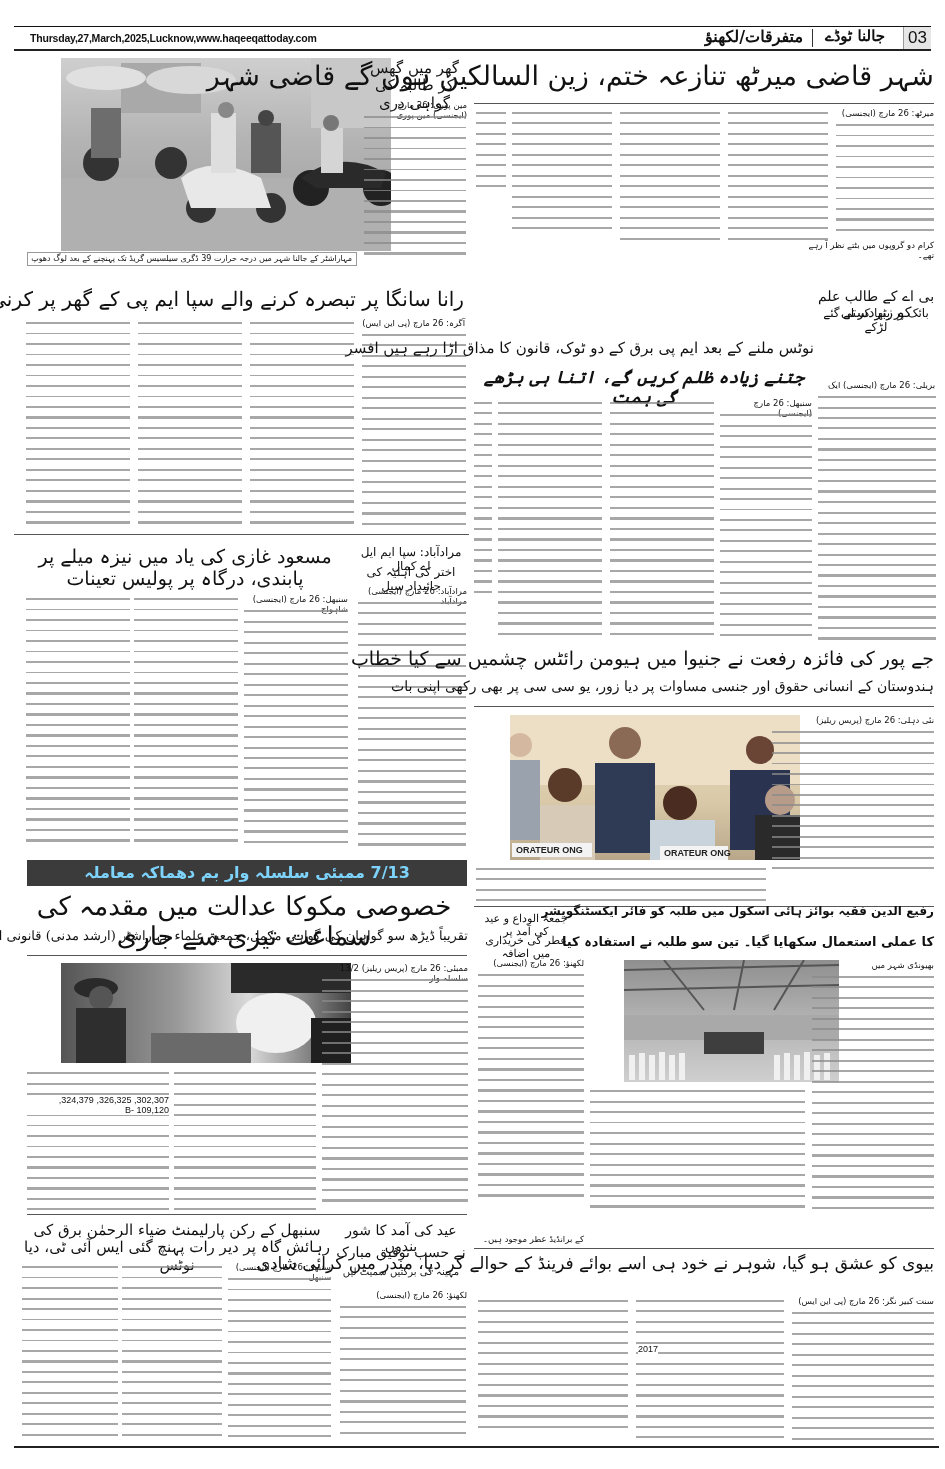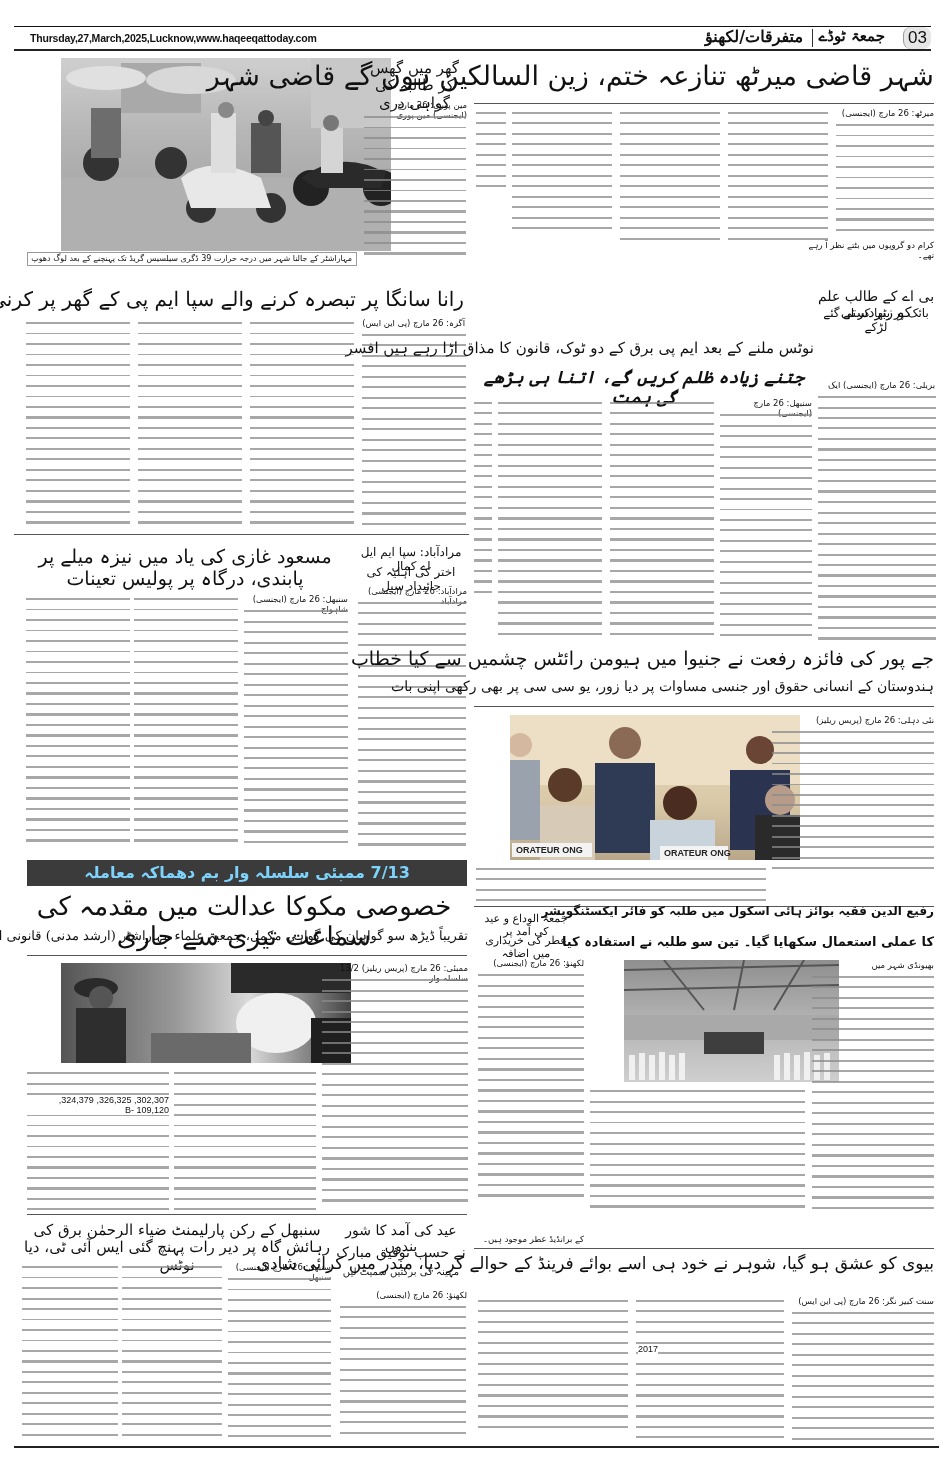--- a/index.html
+++ b/index.html
@@ -4,21 +4,21 @@
 <style>
   * { box-sizing: border-box; margin: 0; padding: 0; }
   body { width: 945px; height: 1469px; background: #fff; font-family: "DejaVu Sans", sans-serif; color: #111; position: relative; overflow: hidden; }
   .abs { position: absolute; }
   .topline { left: 14px; right: 14px; top: 26px; height: 1px; background: #111; }
   .mast { left: 14px; right: 14px; top: 27px; height: 22px; }
   .mast .date { position: absolute; left: 16px; top: 5px; font-family: "Liberation Sans", sans-serif; font-size: 10.5px; font-weight: bold; letter-spacing: -0.2px; }
   .mast .section { position: absolute; right: 128px; top: 0; font-family: "DejaVu Serif", serif; font-size: 16px; font-weight: bold; direction: rtl; }
   .mast .vbar { position: absolute; right: 118px; top: 2px; width: 1px; height: 18px; background: #333; }
   .mast .brand { position: absolute; right: 46px; top: 0; font-family: "DejaVu Serif", serif; font-size: 15px; font-weight: bold; direction: rtl; }
-  .mast .page { position: absolute; right: 0; top: 0; width: 28px; height: 22px; background: #e6e6e6; border-left: 1px solid #999; font-family: "Liberation Sans", sans-serif; font-size: 17px; text-align: center; line-height: 22px; border-radius: 8px; }
+  .mast .page { position: absolute; right: 0; top: 0; width: 28px; height: 22px; background: #e6e6e6; border-left: 1px solid #999; font-family: "Liberation Sans", sans-serif; font-size: 17px; text-align: center; line-height: 22px; }
   .subline { left: 14px; right: 14px; top: 49px; height: 2px; background: #222; }
   .rtl { direction: rtl; text-align: right; }
   .hd { font-family: "DejaVu Serif", serif; direction: rtl; text-align: center; color: #111; line-height: 1.15; }
   .hbig { font-size: 32px; font-weight: normal; }
   .hmed { font-size: 25px; }
   .hsm { font-size: 16px; }
   .hbold { font-family: "DejaVu Sans", sans-serif; font-weight: bold; }
   .text-block { background: repeating-linear-gradient(to bottom, transparent 0, transparent 4px, #8a8a8a 4px, #8a8a8a 6px, transparent 6px, transparent 10.5px); opacity: .75; }
   .photo { background: #bdbdbd; overflow: hidden; margin-left: 34px; }
   .caption { font-size: 8px; direction: rtl; text-align: right; border: 1px solid #999; padding: 1px 4px; background: #fff; }
@@ -27,21 +27,21 @@
   .dateline { font-size: 8.5px; direction: rtl; }
 </style>
 </head>
 <body>
 
 <div class="abs topline"></div>
 <div class="abs mast">
   <span class="date">Thursday,27,March,2025,Lucknow,www.haqeeqattoday.com</span>
   <span class="section">متفرقات/لکھنؤ</span>
   <span class="vbar"></span>
-  <span class="brand">جمعۃ ٹوڈے</span>
+  <span class="brand">جالنا ٹوڈے</span>
   <span class="page">03</span>
 </div>
 <div class="abs subline"></div>
 
 <div class="abs photo" style="left:27px; top:58px; width:330px; height:193px; background:linear-gradient(180deg,#cfcfcf 0%,#b5b5b5 40%,#9c9c9c 100%);">
   <svg width="330" height="193" viewBox="0 0 330 193">
     <rect x="60" y="5" width="80" height="50" fill="#a9a9a9"></rect>
     <ellipse cx="130" cy="22" rx="45" ry="14" fill="#d8d8d8"></ellipse>
     <ellipse cx="45" cy="20" rx="40" ry="12" fill="#e0e0e0"></ellipse>
     <rect x="250" y="0" width="80" height="70" fill="#c8c8c8"></rect>

